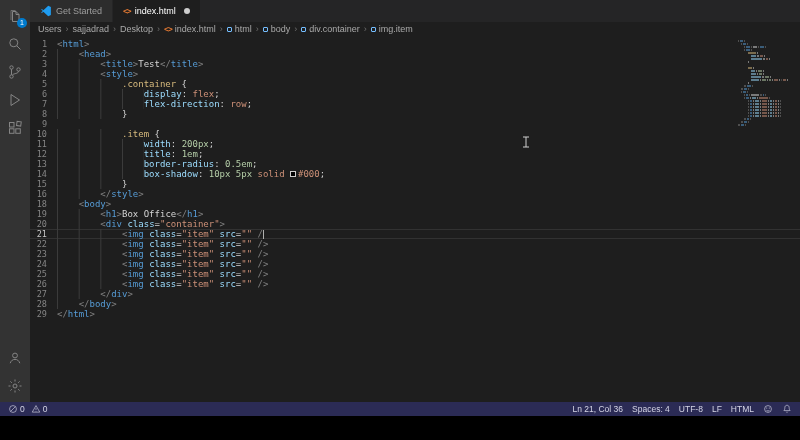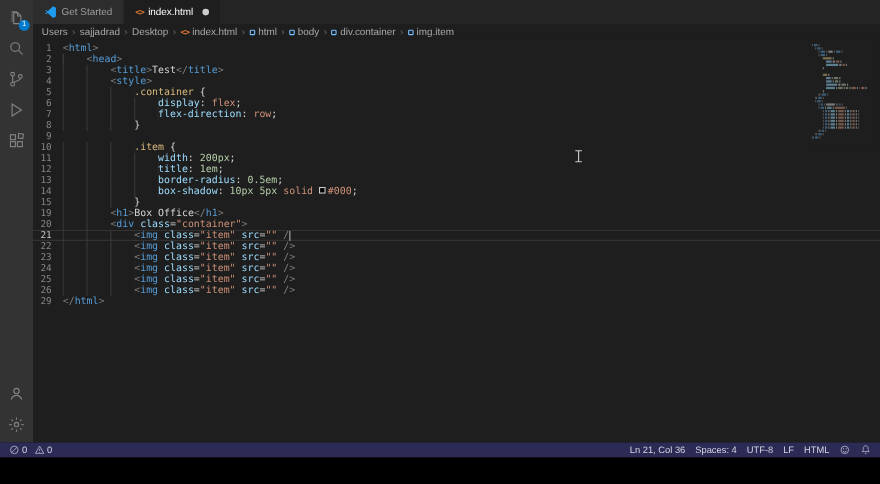--- a/index.html
+++ b/index.html
@@ -229,28 +229,32 @@
             <div class="line"><span class="ln">6</span><span class="lc"><span class="ind" style="width: 16ch;"></span><span class="tok-prop">display</span><span class="tok-txt">: </span><span class="tok-kw">flex</span><span class="tok-txt">;</span></span></div>
             <div class="line"><span class="ln">7</span><span class="lc"><span class="ind" style="width: 16ch;"></span><span class="tok-prop">flex-direction</span><span class="tok-txt">: </span><span class="tok-kw">row</span><span class="tok-txt">;</span></span></div>
             <div class="line"><span class="ln">8</span><span class="lc"><span class="ind" style="width: 12ch;"></span><span class="tok-txt">}</span></span></div>
             <div class="line"><span class="ln">9</span><span class="lc"></span></div>
             <div class="line"><span class="ln">10</span><span class="lc"><span class="ind" style="width: 12ch;"></span><span class="tok-sel">.item</span><span class="tok-txt"> {</span></span></div>
             <div class="line"><span class="ln">11</span><span class="lc"><span class="ind" style="width: 16ch;"></span><span class="tok-prop">width</span><span class="tok-txt">: </span><span class="tok-num">200px</span><span class="tok-txt">;</span></span></div>
             <div class="line"><span class="ln">12</span><span class="lc"><span class="ind" style="width: 16ch;"></span><span class="tok-prop">title</span><span class="tok-txt">: </span><span class="tok-num">1em</span><span class="tok-txt">;</span></span></div>
             <div class="line"><span class="ln">13</span><span class="lc"><span class="ind" style="width: 16ch;"></span><span class="tok-prop">border-radius</span><span class="tok-txt">: </span><span class="tok-num">0.5em</span><span class="tok-txt">;</span></span></div>
             <div class="line"><span class="ln">14</span><span class="lc"><span class="ind" style="width: 16ch;"></span><span class="tok-prop">box-shadow</span><span class="tok-txt">: </span><span class="tok-num">10px</span><span class="tok-txt"> </span><span class="tok-num">5px</span><span class="tok-txt"> </span><span class="tok-kw">solid</span><span class="tok-txt"> </span><span class="swatch"></span><span class="tok-kw">#000</span><span class="tok-txt">;</span></span></div>
             <div class="line"><span class="ln">15</span><span class="lc"><span class="ind" style="width: 12ch;"></span><span class="tok-txt">}</span></span></div>
+            <div class="line"><span class="ln">16</span><span class="lc"><span class="ind" style="width: 8ch;"></span><span class="tok-p">&lt;/</span><span class="tok-tag">style</span><span class="tok-p">&gt;</span></span></div>
+            <div class="line"><span class="ln">18</span><span class="lc"><span class="ind" style="width: 4ch;"></span><span class="tok-p">&lt;</span><span class="tok-tag">body</span><span class="tok-p">&gt;</span></span></div>
             <div class="line"><span class="ln">19</span><span class="lc"><span class="ind" style="width: 8ch;"></span><span class="tok-p">&lt;</span><span class="tok-tag">h1</span><span class="tok-p">&gt;</span><span class="tok-txt">Box Office</span><span class="tok-p">&lt;/</span><span class="tok-tag">h1</span><span class="tok-p">&gt;</span></span></div>
             <div class="line"><span class="ln">20</span><span class="lc"><span class="ind" style="width: 8ch;"></span><span class="tok-p">&lt;</span><span class="tok-tag">div</span><span class="tok-txt"> </span><span class="tok-attr">class</span><span class="tok-txt">=</span><span class="tok-str">"container"</span><span class="tok-p">&gt;</span></span></div>
             <div class="line current"><span class="ln active">21</span><span class="lc"><span class="ind" style="width: 12ch;"></span><span class="tok-p">&lt;</span><span class="tok-tag">img</span><span class="tok-txt"> </span><span class="tok-attr">class</span><span class="tok-txt">=</span><span class="tok-str">"item"</span><span class="tok-txt"> </span><span class="tok-attr">src</span><span class="tok-txt">=</span><span class="tok-str">""</span><span class="tok-txt"> </span><span class="tok-p">/</span><span class="caret"></span></span></div>
             <div class="line"><span class="ln">22</span><span class="lc"><span class="ind" style="width: 12ch;"></span><span class="tok-p">&lt;</span><span class="tok-tag">img</span><span class="tok-txt"> </span><span class="tok-attr">class</span><span class="tok-txt">=</span><span class="tok-str">"item"</span><span class="tok-txt"> </span><span class="tok-attr">src</span><span class="tok-txt">=</span><span class="tok-str">""</span><span class="tok-txt"> </span><span class="tok-p">/&gt;</span></span></div>
             <div class="line"><span class="ln">23</span><span class="lc"><span class="ind" style="width: 12ch;"></span><span class="tok-p">&lt;</span><span class="tok-tag">img</span><span class="tok-txt"> </span><span class="tok-attr">class</span><span class="tok-txt">=</span><span class="tok-str">"item"</span><span class="tok-txt"> </span><span class="tok-attr">src</span><span class="tok-txt">=</span><span class="tok-str">""</span><span class="tok-txt"> </span><span class="tok-p">/&gt;</span></span></div>
             <div class="line"><span class="ln">24</span><span class="lc"><span class="ind" style="width: 12ch;"></span><span class="tok-p">&lt;</span><span class="tok-tag">img</span><span class="tok-txt"> </span><span class="tok-attr">class</span><span class="tok-txt">=</span><span class="tok-str">"item"</span><span class="tok-txt"> </span><span class="tok-attr">src</span><span class="tok-txt">=</span><span class="tok-str">""</span><span class="tok-txt"> </span><span class="tok-p">/&gt;</span></span></div>
             <div class="line"><span class="ln">25</span><span class="lc"><span class="ind" style="width: 12ch;"></span><span class="tok-p">&lt;</span><span class="tok-tag">img</span><span class="tok-txt"> </span><span class="tok-attr">class</span><span class="tok-txt">=</span><span class="tok-str">"item"</span><span class="tok-txt"> </span><span class="tok-attr">src</span><span class="tok-txt">=</span><span class="tok-str">""</span><span class="tok-txt"> </span><span class="tok-p">/&gt;</span></span></div>
             <div class="line"><span class="ln">26</span><span class="lc"><span class="ind" style="width: 12ch;"></span><span class="tok-p">&lt;</span><span class="tok-tag">img</span><span class="tok-txt"> </span><span class="tok-attr">class</span><span class="tok-txt">=</span><span class="tok-str">"item"</span><span class="tok-txt"> </span><span class="tok-attr">src</span><span class="tok-txt">=</span><span class="tok-str">""</span><span class="tok-txt"> </span><span class="tok-p">/&gt;</span></span></div>
+            <div class="line"><span class="ln">27</span><span class="lc"><span class="ind" style="width: 8ch;"></span><span class="tok-p">&lt;/</span><span class="tok-tag">div</span><span class="tok-p">&gt;</span></span></div>
+            <div class="line"><span class="ln">28</span><span class="lc"><span class="ind" style="width: 4ch;"></span><span class="tok-p">&lt;/</span><span class="tok-tag">body</span><span class="tok-p">&gt;</span></span></div>
             <div class="line"><span class="ln">29</span><span class="lc"><span class="tok-p">&lt;/</span><span class="tok-tag">html</span><span class="tok-p">&gt;</span></span></div>
           </div>
         <div class="minimap">
             <div class="mm-line" style="padding-left: 0px;">
               <span class="mm-tok" style="width: 1px; background: rgb(128, 128, 128);"></span>
               <span class="mm-tok" style="width: 3.2px; background: rgb(86, 156, 214);"></span>
               <span class="mm-tok" style="width: 1px; background: rgb(128, 128, 128);"></span>
             </div>
             <div class="mm-line" style="padding-left: 3.2px;">
               <span class="mm-tok" style="width: 1px; background: rgb(128, 128, 128);"></span>

